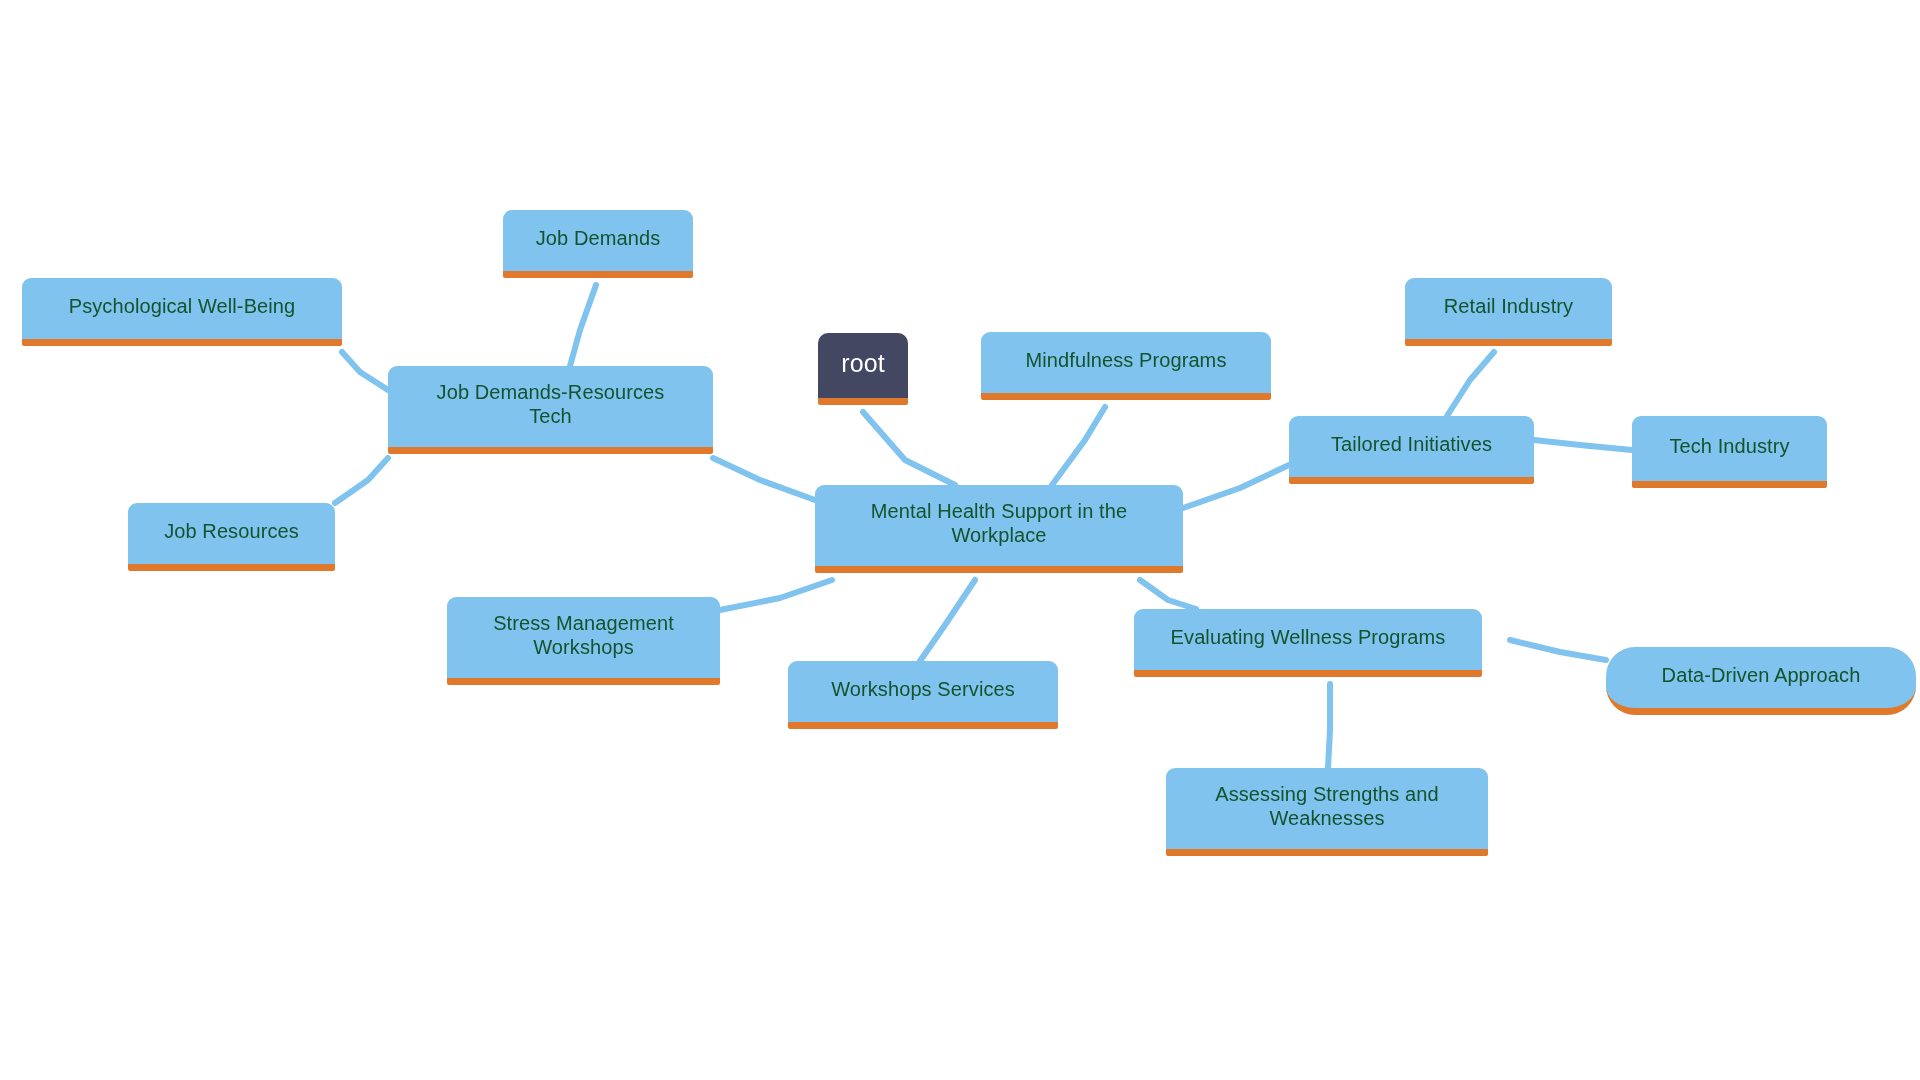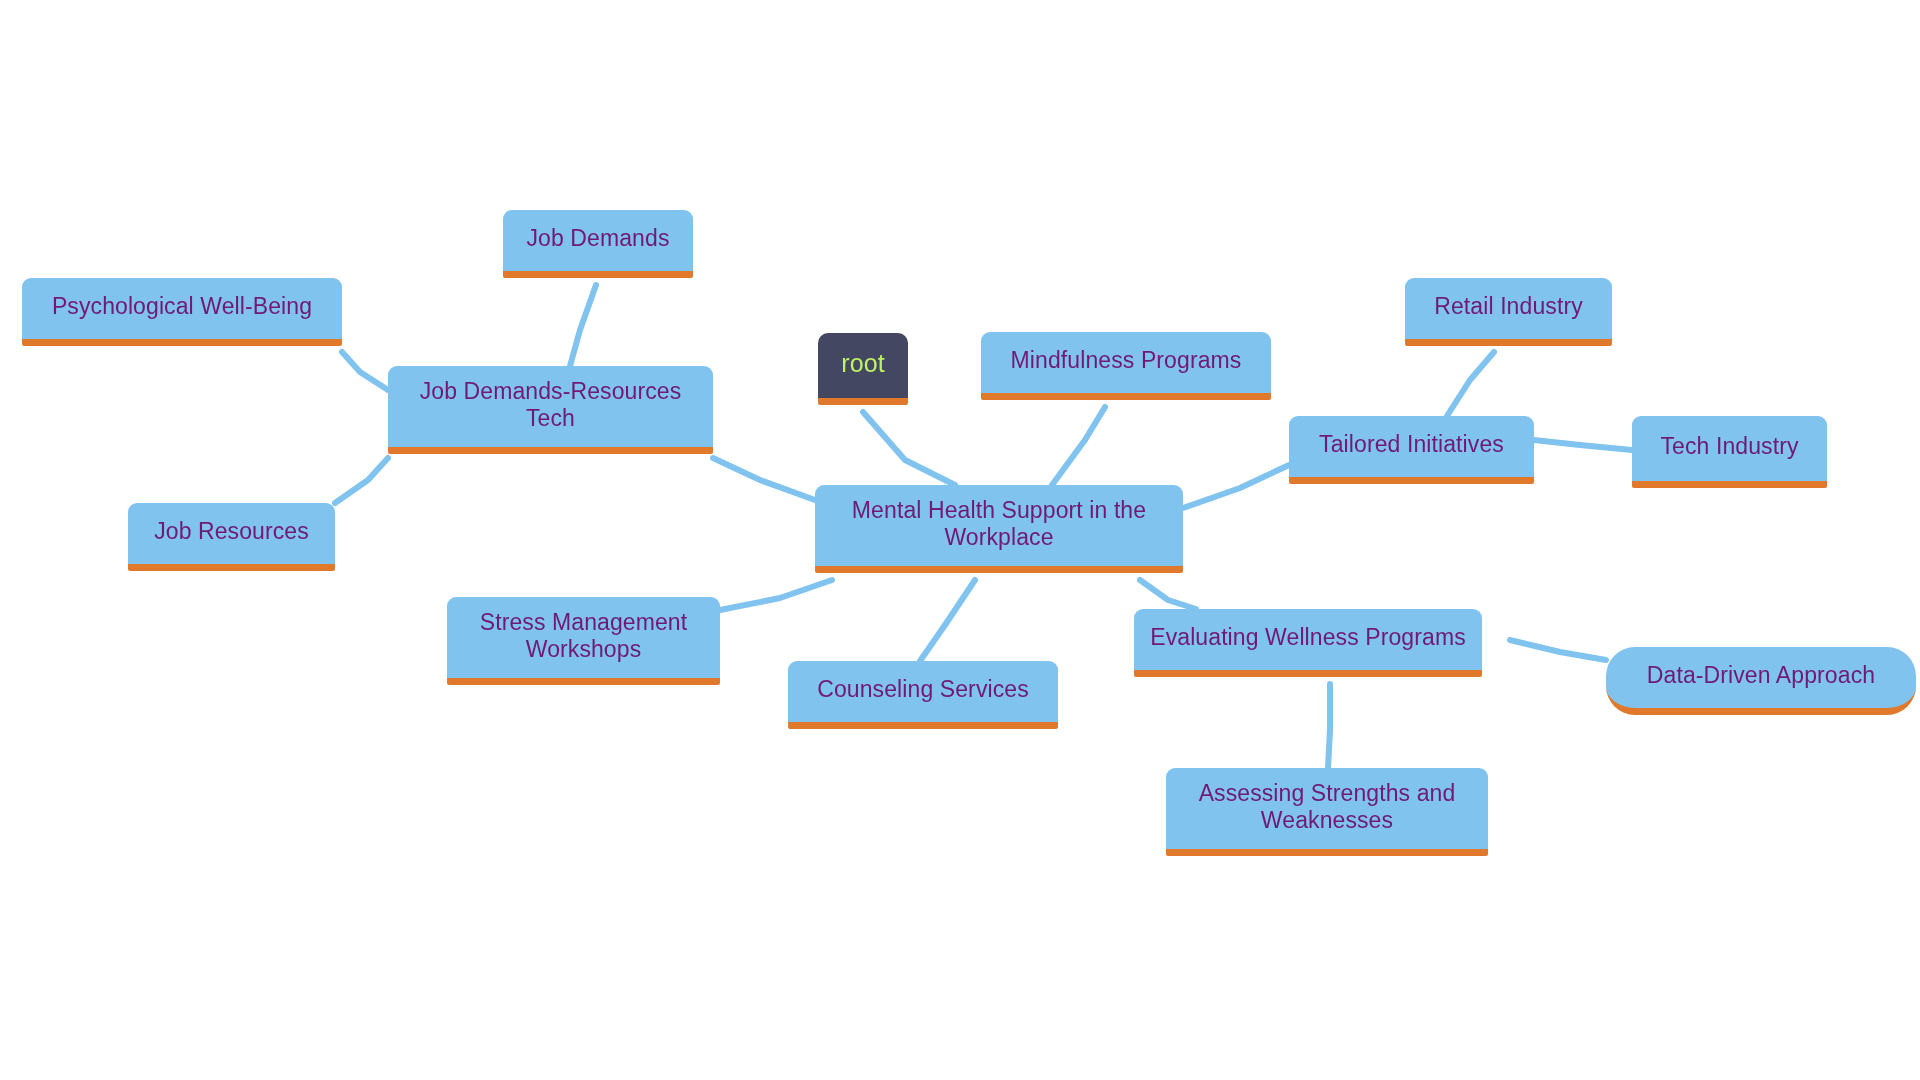--- a/index.html
+++ b/index.html
@@ -29,31 +29,31 @@
   }
   .node {
     position: absolute;
     box-sizing: border-box;
     display: flex;
     align-items: center;
     justify-content: center;
     text-align: center;
     border-radius: 9px 9px 2px 2px;
     background: #7FC3EE;
-    color: #701a75;
-    font-size: 23px;
+    color: #14532d;
+    font-size: 20px;
     line-height: 1.16;
     letter-spacing: 0.1px;
     padding: 6px 16px 10px 16px;
     border-bottom: 7px solid #E0792B;
     z-index: 5;
   }
   .node.root-node {
     background: #434761;
-    color: #bef264;
+    color: #ffffff;
     border-bottom: 7px solid #E0792B;
     border-radius: 10px 10px 2px 2px;
     font-size: 25px;
   }
   .node-label {
     display: block;
     width: 100%;
     white-space: pre-line;
   }
 </style>
@@ -108,21 +108,21 @@
   <div class="node" style="left: 981px; top: 332px; width: 290px; height: 68px;">
     <span class="node-label">Mindfulness Programs</span>
   </div>
 
   <div class="node" style="left: 447px; top: 597px; width: 273px; height: 88px;">
     <span class="node-label">Stress Management
 Workshops</span>
   </div>
 
   <div class="node" style="left: 788px; top: 661px; width: 270px; height: 68px;">
-    <span class="node-label">Counseling Services</span>
+    <span class="node-label">Workshops Services</span>
   </div>
 
   <div class="node" style="left: 1405px; top: 278px; width: 207px; height: 68px;">
     <span class="node-label">Retail Industry</span>
   </div>
 
   <div class="node" style="left: 1289px; top: 416px; width: 245px; height: 68px;">
     <span class="node-label">Tailored Initiatives</span>
   </div>
 

